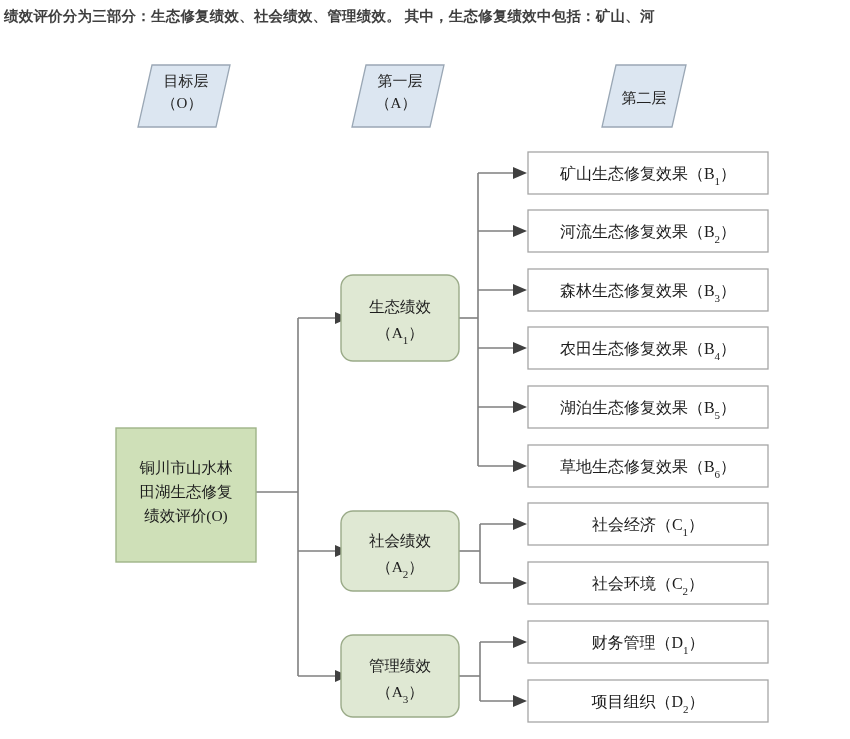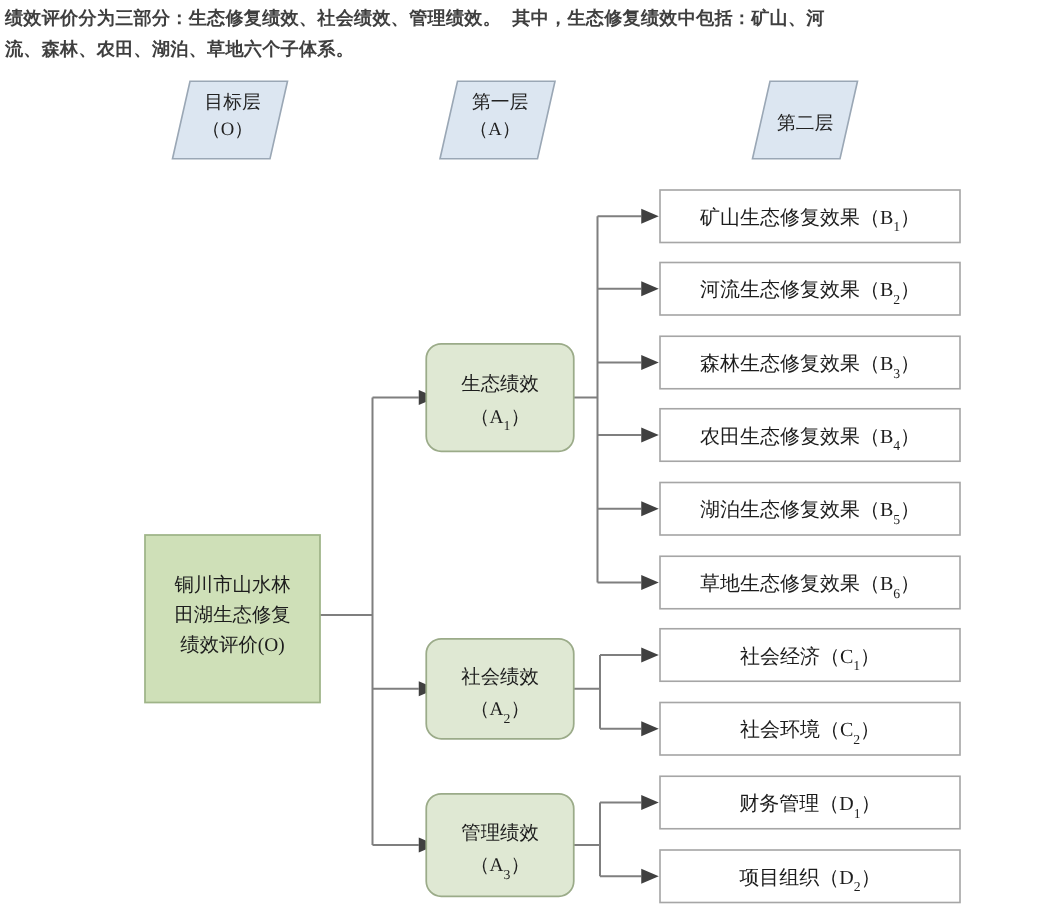--- a/index.html
+++ b/index.html
@@ -13,21 +13,21 @@
     font-family: "Liberation Serif", "DejaVu Serif", serif;
     color: #1a1a1a;
     overflow: hidden;
     position: relative;
   }
   #caption {
     position: absolute;
     left: 4px;
     top: 4px;
     width: 842px;
-    font-family: Liberation Mono, monospace;
+    font-family: Liberation Serif, serif;
     font-weight: bold;
     font-size: 14.5px;
     line-height: 25px;
     color: #3f3f3f;
     letter-spacing: 0.2px;
   }
   #diagram {
     position: absolute;
     left: 0;
     top: 0;
@@ -61,21 +61,20 @@
   }
   .arrowhead {
     fill: #404040;
   }
 </style>
 </head>
 <body>
 
 <div id="caption">
   <div>绩效评价分为三部分：生态修复绩效、社会绩效、管理绩效。 其中，生态修复绩效中包括：矿山、河</div>
-  <div>流、森林、农田、湖泊、草地六个子体系。</div>
 </div>
 
 <svg id="diagram" viewBox="0 0 850 739">
 
   <g>
     <polygon points="152,65 230,65 216,127 138,127" fill="#dce6f1" stroke="#9aa7b5" stroke-width="1.3"></polygon>
     <text class="hdr-text" x="186" y="86" text-anchor="middle">目标层</text>
     <text class="hdr-text" x="182" y="108" text-anchor="middle">（O）</text>
   </g>
 

